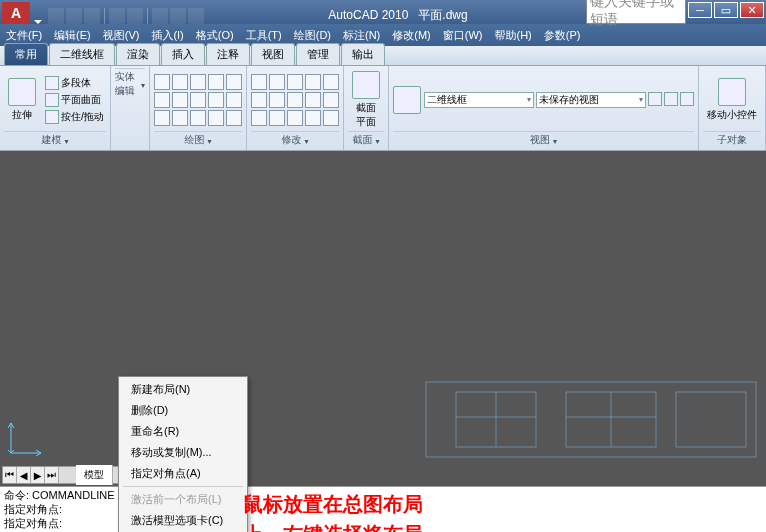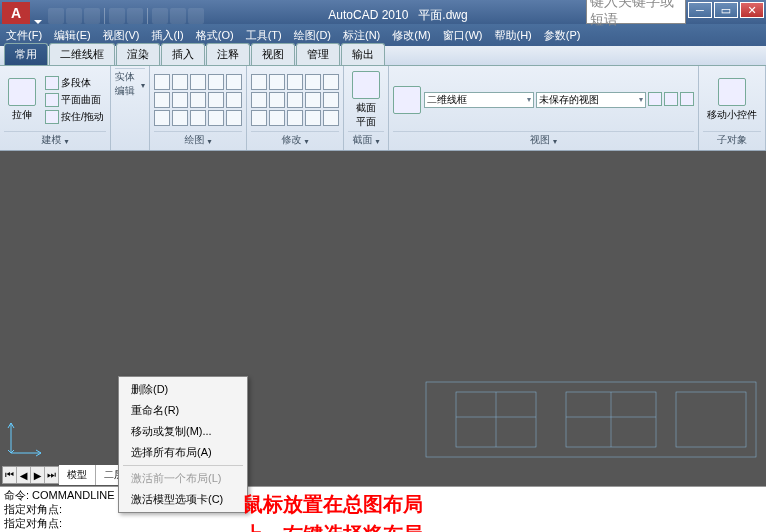--- a/index.html
+++ b/index.html
@@ -41,21 +41,21 @@
 .view-combo { display: flex; flex-direction: row; gap: 2px; }
 .combo { width: 110px; height: 16px; border: 1px solid #8aa; background: #fff; font-size: 10px; padding: 0 2px; display: flex; justify-content: space-between; align-items: center; }
 .combo::after { content: "▾"; font-size: 8px; color: #678; }
 
 .canvas { position: relative; height: 335px; background: #565656; }
 .ucs-icon { position: absolute; left: 6px; bottom: 26px; color: #6cf; }
 .ucs-icon svg { stroke: #6cf; fill: none; }
 
 .model-tabs { position: absolute; left: 2px; bottom: 2px; display: flex; align-items: center; height: 18px; background: #ddd; border: 1px solid #999; font-size: 10px; }
 .mt-btn { width: 14px; height: 16px; display: flex; align-items: center; justify-content: center; border-right: 1px solid #aaa; background: #eee; }
-.mt-tab { padding: 3px 8px; border-right: 1px solid #aaa; background: #fff; }
+.mt-tab { padding: 3px 8px; border-right: 1px solid #aaa; background: #fff; margin-left: 17px; }
 
 .ctx-menu { position: absolute; left: 118px; top: 225px; width: 130px; background: #f4f4f4; border: 1px solid #888; box-shadow: 2px 2px 4px rgba(0,0,0,0.3); padding: 2px 0; font-size: 11px; }
 .ctx-item { padding: 3px 12px; white-space: nowrap; }
 .ctx-disabled { color: #999; }
 .ctx-sep { height: 1px; background: #ccc; margin: 2px 4px; }
 
 .annotation { position: absolute; left: 243px; top: 338px; color: #f00; font-size: 20px; font-weight: bold; line-height: 1.5; font-family: SimSun; }
 
 .floorplan { position: absolute; right: 0; bottom: 24px; width: 350px; height: 85px; }
 .fp-line { stroke: #8bd; stroke-width: 0.5; fill: none; }
@@ -273,24 +273,25 @@
   <div class="model-tabs">
     <div class="mt-btn">⏮</div>
     <div class="mt-btn">◀</div>
     <div class="mt-btn">▶</div>
     <div class="mt-btn">⏭</div>
     <div class="mt-tab">模型</div>
     <div class="mt-tab">二层总图</div>
   </div>
 
   <div class="ctx-menu">
+    <div class="ctx-item">新建布局(N)</div>
     <div class="ctx-item">删除(D)</div>
     <div class="ctx-item">重命名(R)</div>
     <div class="ctx-item">移动或复制(M)...</div>
-    <div class="ctx-item">选择所有布局(A)</div>
+    <div class="ctx-item">指定对角点(A)</div>
     <div class="ctx-sep"></div>
     <div class="ctx-item ctx-disabled">激活前一个布局(L)</div>
     <div class="ctx-item">激活模型选项卡(C)</div>
 
   </div>
 
   <div class="annotation">
     <div>鼠标放置在总图布局</div>
     <div>上，右键选择将布局</div>
 

